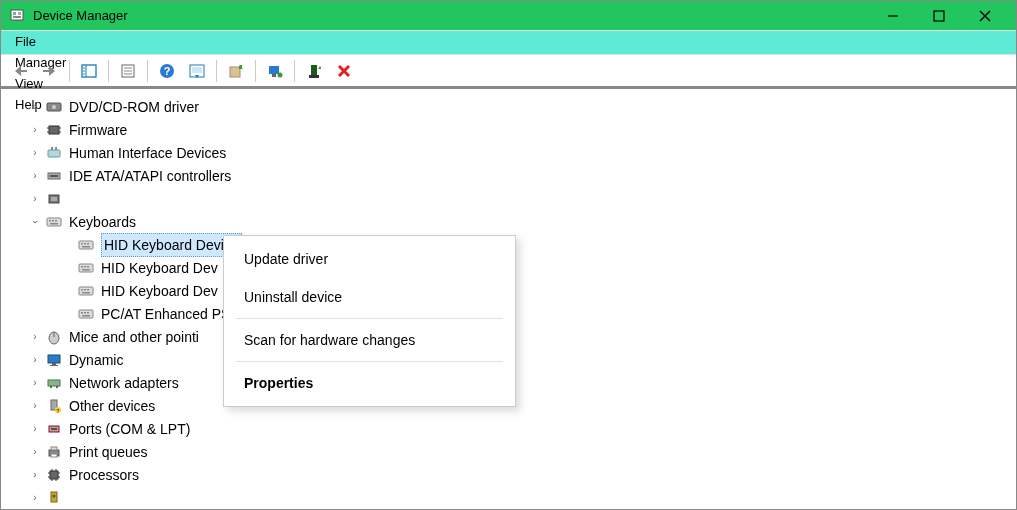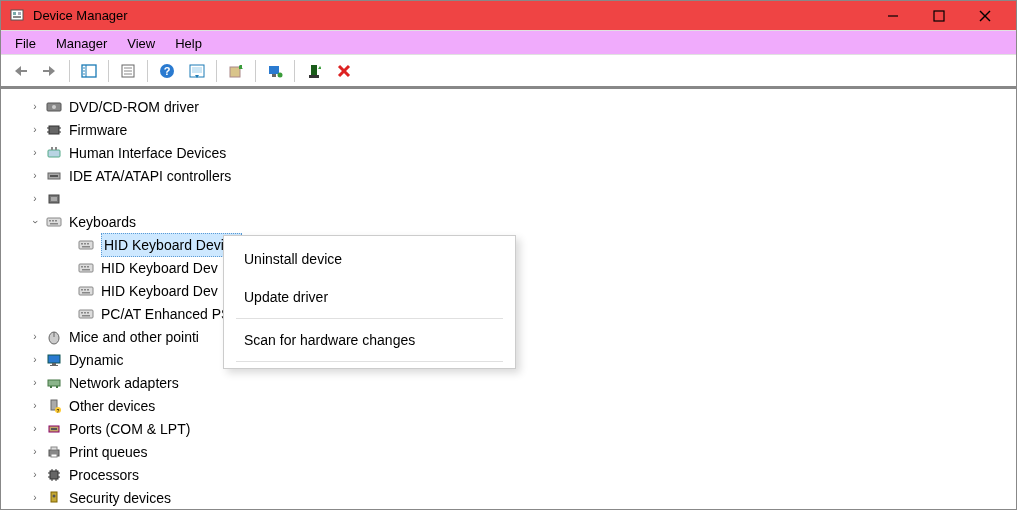--- a/index.html
+++ b/index.html
@@ -12,39 +12,40 @@
   height: 510px;
   overflow: hidden;
   border: 1px solid #888;
 }
 
 .titlebar {
   height: 30px;
   display: flex;
   align-items: center;
   padding: 12px 8px;
-  background: #ef4444;
+  background: #22c55e;
   border-bottom: 1px solid #e0e0e0;
 }
 .titlebar .app-icon { width: 16px; height: 16px; margin-right: 8px; }
 .titlebar .title { flex: 1; font-size: 13px; }
 .titlebar .winbtns { display: flex; gap: 0; }
 .titlebar .winbtn {
   width: 46px; height: 30px;
   display: flex; align-items: center; justify-content: center;
   font-size: 14px;
 }
 
 .menubar {
   height: 24px;
   display: flex;
-  align-items: flex-end;
+  align-items: flex-start;
   padding: 0 4px;
-  background: #f0abfc;
+  background: #5eead4;
   border-bottom: 1px solid #e0e0e0;
+  flex-direction: column;
 }
 .menubar .menuitem { padding: 3px 10px; cursor: default; }
 
 .toolbar {
   height: 34px;
   display: flex;
   align-items: center;
   padding: 0 6px;
   gap: 4px;
   background: #fff;
@@ -446,24 +447,24 @@
   </div>
 
   <div class="tree-row">
     <span class="expander">›</span>
     <span class="node-icon">
         <svg width="14" height="16">
           <rect x="4" y="2" width="6" height="10" fill="#c4a836" stroke="#806500"></rect>
           <circle cx="7" cy="6" r="1.5" fill="#555"></circle>
         </svg>
       </span>
-    <span class="label">Security devices</span>
   </div>
 
   <div class="context-menu">
+    <div class="cm-item">Update driver</div>
     <div class="cm-item">Uninstall device</div>
-    <div class="cm-item">Update driver</div>
     <div class="cm-sep"></div>
     <div class="cm-item">Scan for hardware changes</div>
     <div class="cm-sep"></div>
+    <div class="cm-item bold">Properties</div>
   </div>
 
 </div>
 
 </body></html>

